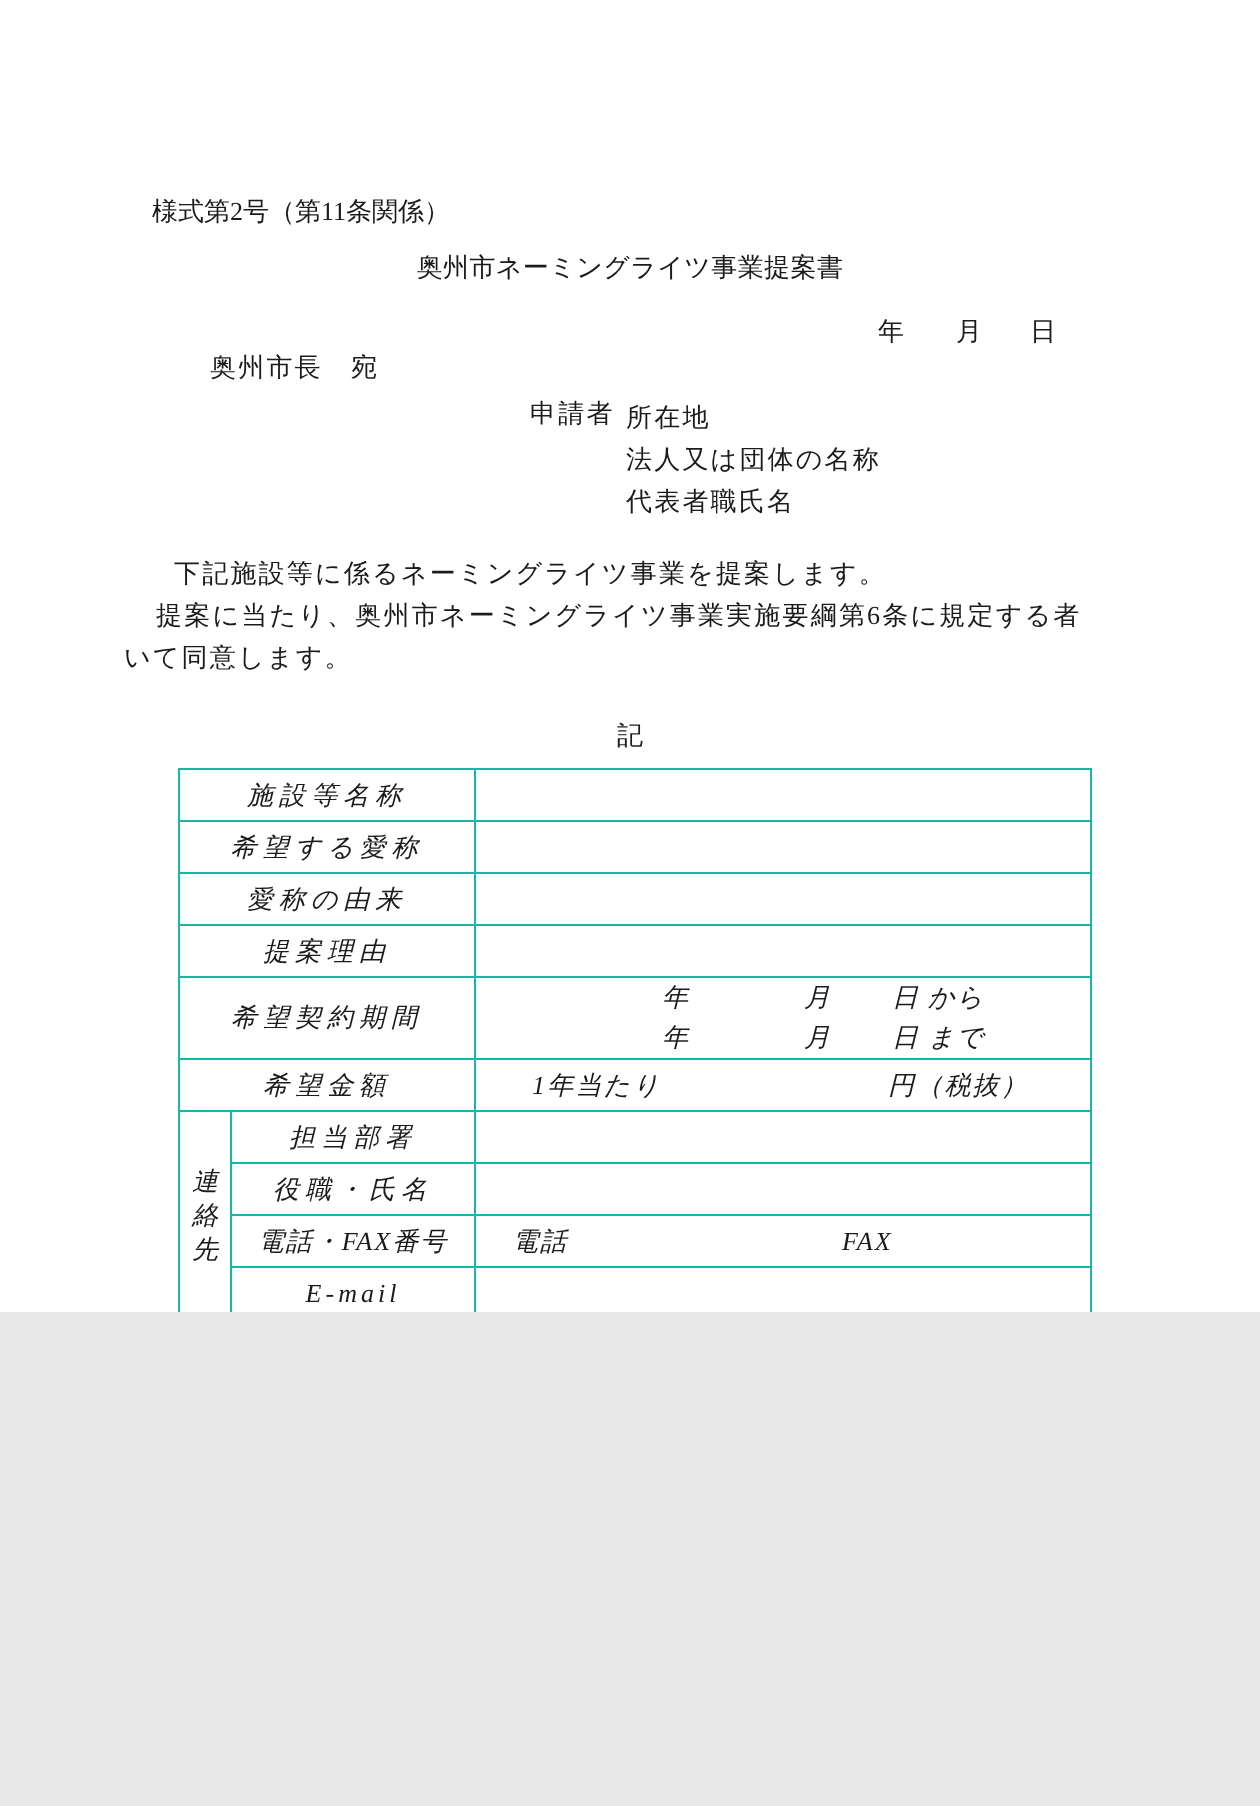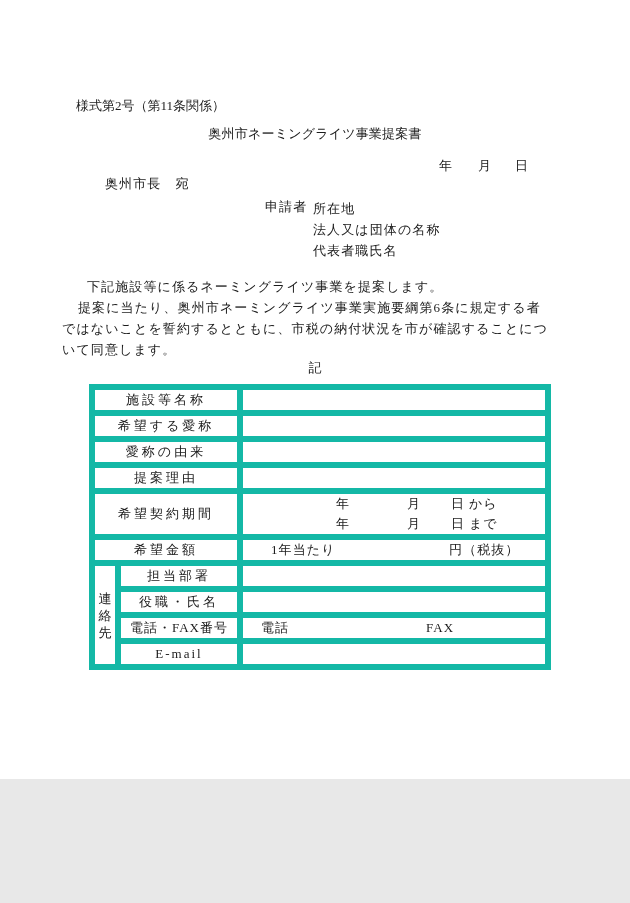--- a/index.html
+++ b/index.html
@@ -1,18 +1,18 @@
 <!DOCTYPE html>
 <html><head>
 <meta charset="utf-8">
 <style>
   html,body { margin:0; padding:0; background:#e8e8e8; }
   .page {
     position:relative;
-    width:630px; height:779px;
+    width:630px; height:656px;
     margin:0 auto;
     background:#ffffff;
     color:#1b1b1b;
     font-family:"Liberation Serif","DejaVu Serif",serif;
     font-size:13px;
     overflow:hidden;
   }
   .abs { position:absolute; white-space:nowrap; }
   .ls1 { letter-spacing:1.1px; }
 
@@ -29,21 +29,21 @@
   .body-text { left:62px; top:276px; width:482px; line-height:21px; position:absolute; }
   .body-line { letter-spacing:1.1px; white-space:nowrap; }
   .indent-2 { padding-left:25px; }
   .indent-1 { padding-left:16px; }
   .ki { left:0; top:359px; width:100%; text-align:center; }
 
   table.form-table {
     position:absolute; left:89px; top:384px;
     border-collapse:collapse; table-layout:fixed;
   }
-  .form-table td { border:6px solid #14b8a6; padding:0; vertical-align:middle; }
+  .form-table td { border:1px solid #14b8a6; padding:0; vertical-align:middle;font-style:italic; }
   .h26 { height:26px; }
   .h40 { height:41px; }
   .lbl { text-align:center; letter-spacing:3px; font-size:13px; }
   .lbl-email { letter-spacing:2px; }
   .vcell { position:relative; }
   .vspan { position:absolute; top:50%; transform:translateY(-50%); letter-spacing:1.1px; white-space:nowrap; }
   .pline { position:relative; height:20px; }
   .pline span { position:absolute; top:50%; transform:translateY(-50%); letter-spacing:1px; }
   .p-y { left:93px; }  .p-m { left:164px; }  .p-d { left:208px; }  .p-s { left:226px; }
   .amt-prefix { left:28px; }
@@ -73,21 +73,20 @@
   <div class="abs applicant-label ls1">申請者</div>
   <div class="applicant-fields ls1">
     <div>所在地</div>
     <div>法人又は団体の名称</div>
     <div>代表者職氏名</div>
   </div>
 
   <div class="body-text">
     <div class="body-line indent-2">下記施設等に係るネーミングライツ事業を提案します。</div>
     <div class="body-line indent-1">提案に当たり、奥州市ネーミングライツ事業実施要綱第6条に規定する者</div>
-    <div class="body-line">ではないことを誓約するとともに、市税の納付状況を市が確認することにつ</div>
     <div class="body-line">いて同意します。</div>
   </div>
 
   <div class="abs ki">記</div>
 
   <table class="form-table">
     <colgroup>
       <col style="width:26px">
         <col style="width:122px">
         <col style="width:308px">

